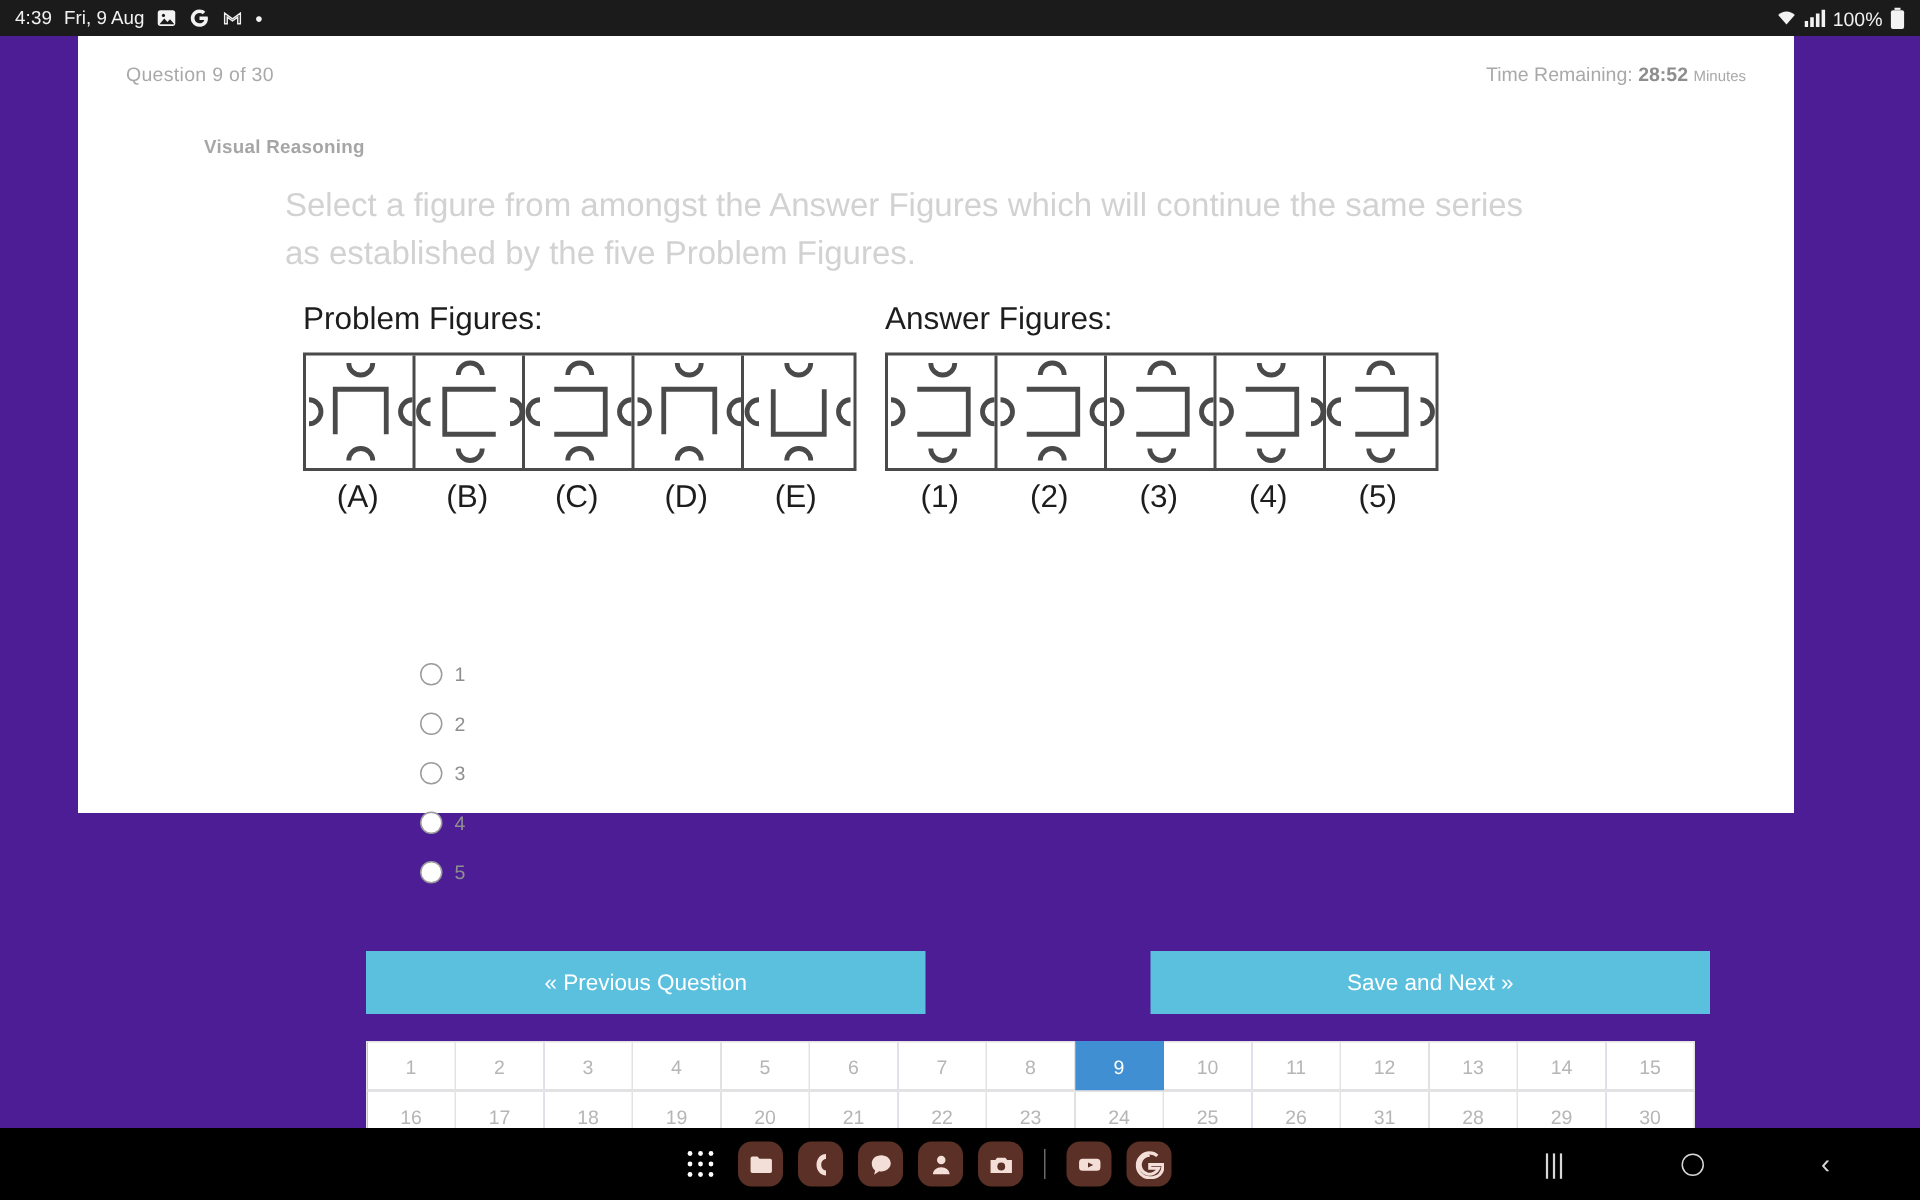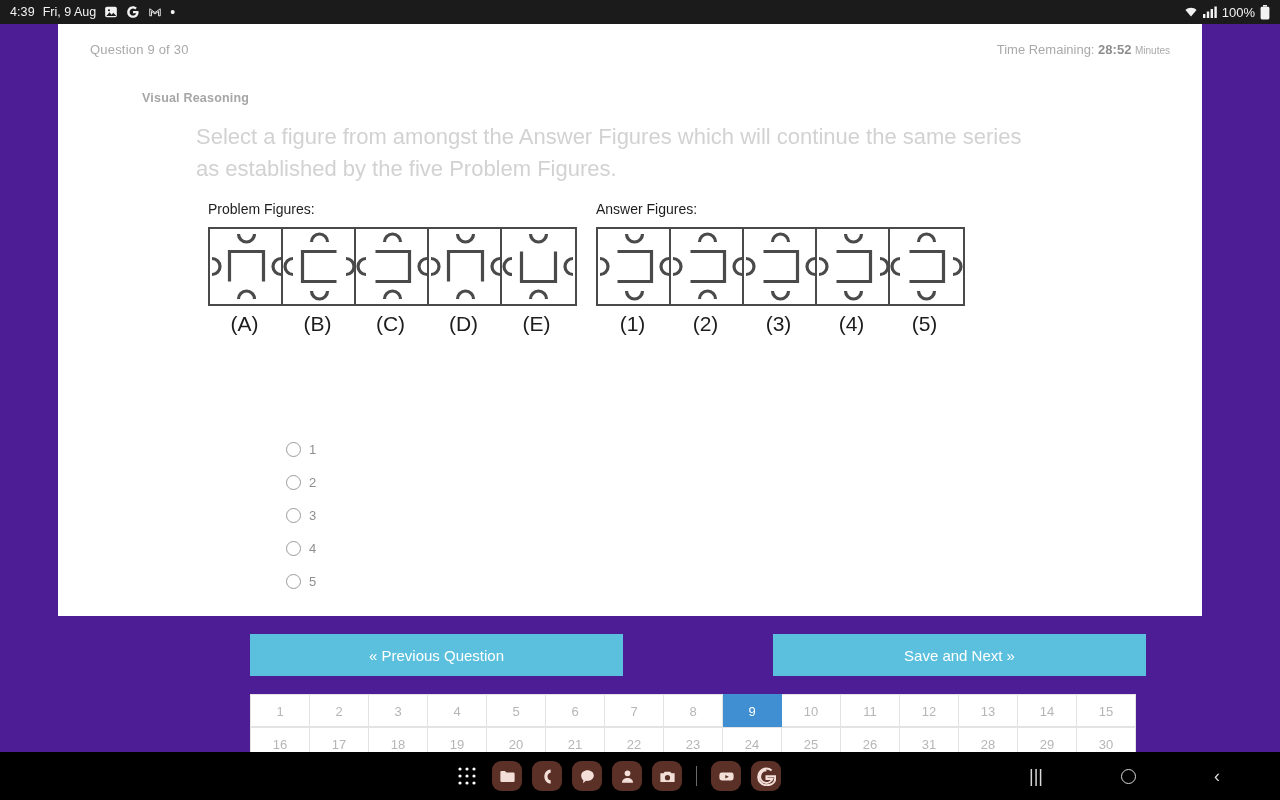--- a/index.html
+++ b/index.html
@@ -20,22 +20,22 @@
   }
   .sb-left { display: flex; align-items: center; gap: 8px; }
   .sb-right { display: flex; align-items: center; gap: 5px; font-size: 13px; }
   .sb-time { font-weight: 400; letter-spacing: .1px; }
   .sb-date { font-weight: 400; }
   .sb-ico { display: inline-flex; align-items: center; justify-content: center; }
   .dot-ico { font-size: 14px; line-height: 1; }
 
   
   .page {
-    position: absolute; top: 24px; left: 58px;
-    width: 1144px; height: 592px; background: #ffffff;
+    position: absolute; top: 24px; left: 52px;
+    width: 1144px; height: 518px; background: #ffffff;
   }
   .q-header {
     position: relative; margin: 18px 32px 0 32px;
     display: flex; justify-content: space-between; align-items: baseline;
   }
   .q-count { font-size: 13px; color: #a9a9a9; letter-spacing: .2px; }
   .q-timer { font-size: 13px; color: #a9a9a9; }
   .q-timer b { color: #8e8e8e; font-weight: bold; }
   .q-timer .units { font-size: 10px; }
 
@@ -44,21 +44,21 @@
     color: #a6a6a6; letter-spacing: .2px;
   }
   .q-text {
     margin: 16px 0 0 138px; width: 830px;
     font-size: 22px; line-height: 32px; color: #d2d2d2; font-weight: 300;
   }
 
   
   .figure-area { position: relative; margin: 16px 0 0 150px; width: 860px; height: 160px; }
   .fig-group { position: absolute; top: 0; }
-  .fig-title { font-size: 14px; color: #1d1d1d; margin-bottom: 10px; }
+  .fig-title { font-size: 21px; color: #1d1d1d; margin-bottom: 10px; }
   .fig-row { display: flex; border: 2.5px solid #4a4a4a; background: #fff; width: fit-content; }
   .cell {
     width: 73px; height: 75px; position: relative;
     border-right: 2px solid #4a4a4a;
   }
   .cell:last-child { border-right: none; }
   .cell svg { display: block; width: 73px; height: 75px; }
   .labels { display: flex; margin-top: 6px; }
   .labels span { width: 73px; text-align: center; font-size: 21px; color: #1d1d1d; }
 

